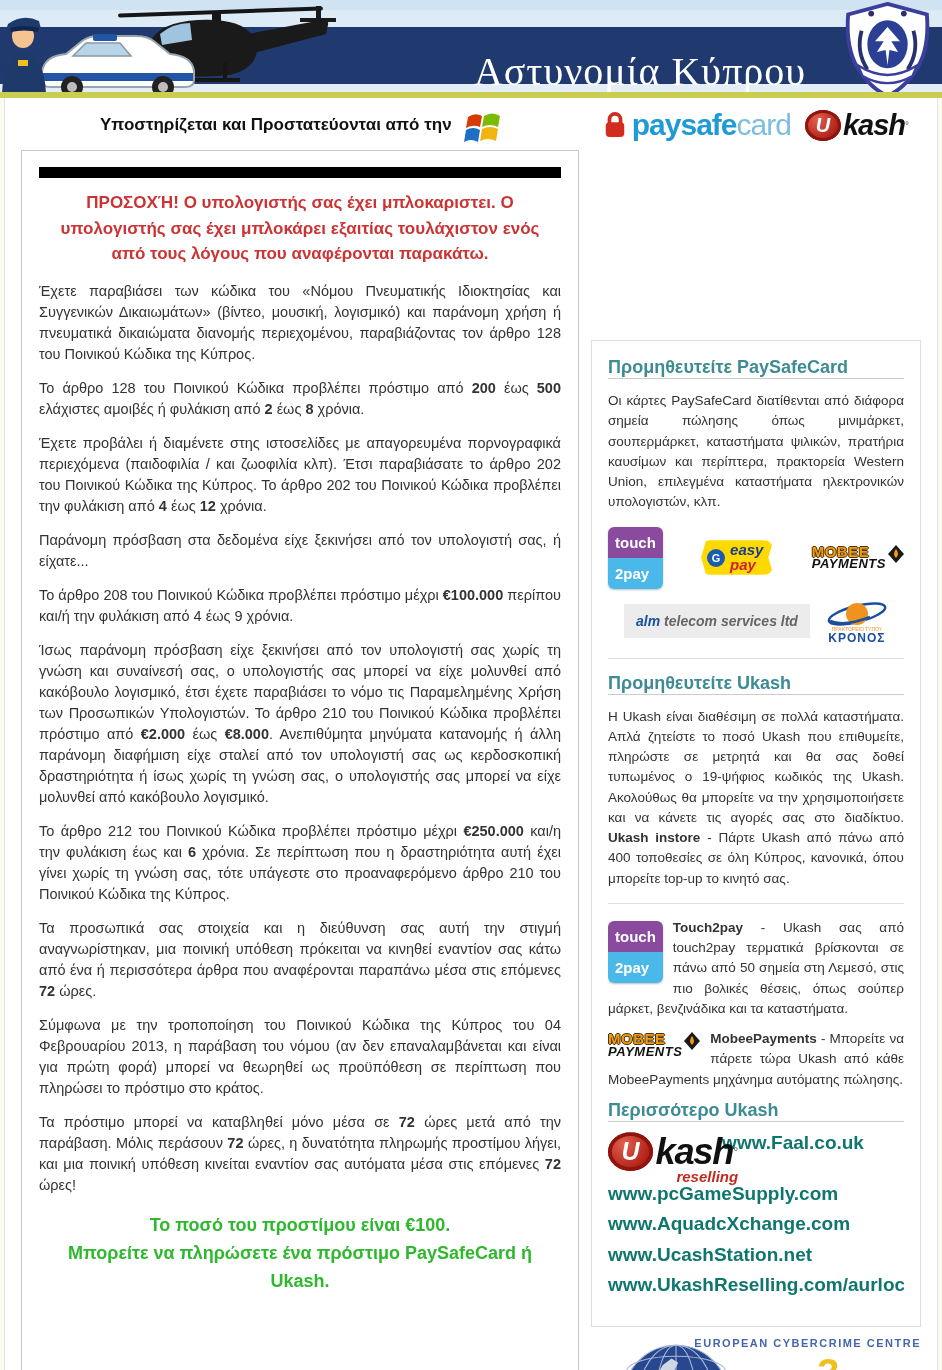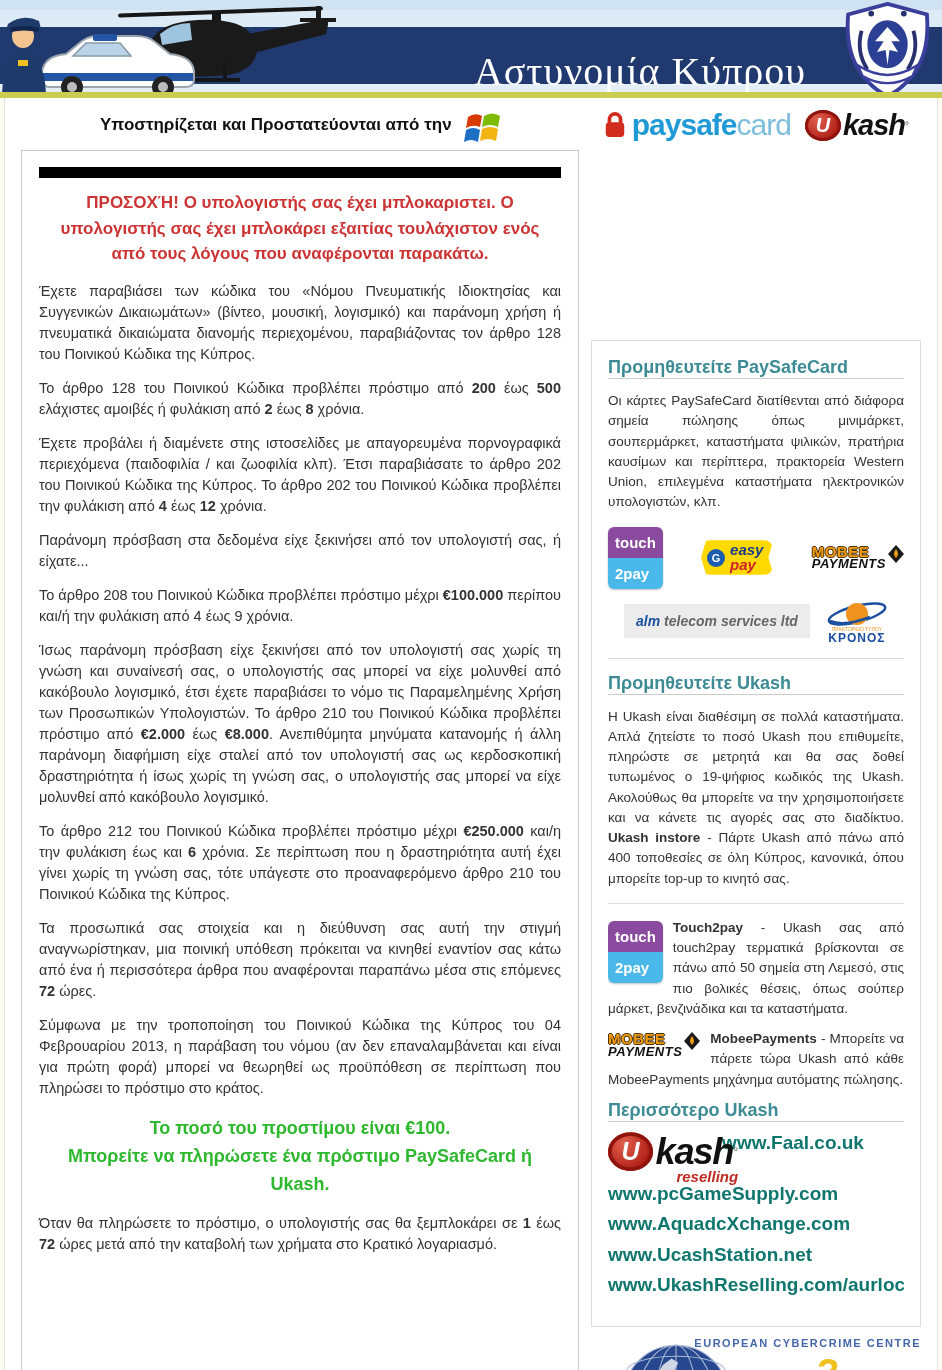--- a/index.html
+++ b/index.html
@@ -233,25 +233,25 @@
       <div class="alert-heading">ΠΡΟΣΟΧΉ! Ο υπολογιστής σας έχει μπλοκαριστει. Ο υπολογιστής σας έχει μπλοκάρει εξαιτίας τουλάχιστον ενός από τους λόγους που αναφέρονται παρακάτω.</div>
       <p>Έχετε παραβιάσει των κώδικα του «Νόμου Πνευματικής Ιδιοκτησίας και Συγγενικών Δικαιωμάτων» (βίντεο, μουσική, λογισμικό) και παράνομη χρήση ή πνευματικά δικαιώματα διανομής περιεχομένου, παραβιάζοντας τον άρθρο 128 του Ποινικού Κώδικα της Κύπρος.</p>
       <p>Το άρθρο 128 του Ποινικού Κώδικα προβλέπει πρόστιμο από <b>200</b> έως <b>500</b> ελάχιστες αμοιβές ή φυλάκιση από <b>2</b> έως <b>8</b> χρόνια.</p>
       <p>Έχετε προβάλει ή διαμένετε στης ιστοσελίδες με απαγορευμένα πορνογραφικά περιεχόμενα (παιδοφιλία / και ζωοφιλία κλπ). Έτσι παραβιάσατε το άρθρο 202 του Ποινικού Κώδικα της Κύπρος. Το άρθρο 202 του Ποινικού Κώδικα προβλέπει την φυλάκιση από <b>4</b> έως <b>12</b> χρόνια.</p>
       <p>Παράνομη πρόσβαση στα δεδομένα είχε ξεκινήσει από τον υπολογιστή σας, ή είχατε...</p>
       <p>Το άρθρο 208 του Ποινικού Κώδικα προβλέπει πρόστιμο μέχρι <b>€100.000</b> περίπου και/ή την φυλάκιση από 4 έως 9 χρόνια.</p>
       <p>Ίσως παράνομη πρόσβαση είχε ξεκινήσει από τον υπολογιστή σας χωρίς τη γνώση και συναίνεσή σας, ο υπολογιστής σας μπορεί να είχε μολυνθεί από κακόβουλο λογισμικό, έτσι έχετε παραβιάσει το νόμο τις Παραμελημένης Χρήση των Προσωπικών Υπολογιστών. Το άρθρο 210 του Ποινικού Κώδικα προβλέπει πρόστιμο από <b>€2.000</b> έως <b>€8.000</b>. Ανεπιθύμητα μηνύματα κατανομής ή άλλη παράνομη διαφήμιση είχε σταλεί από τον υπολογιστή σας ως κερδοσκοπική δραστηριότητα ή ίσως χωρίς τη γνώση σας, ο υπολογιστής σας μπορεί να είχε μολυνθεί από κακόβουλο λογισμικό.</p>
       <p>Το άρθρο 212 του Ποινικού Κώδικα προβλέπει πρόστιμο μέχρι <b>€250.000</b> και/η την φυλάκιση έως και <b>6</b> χρόνια. Σε περίπτωση που η δραστηριότητα αυτή έχει γίνει χωρίς τη γνώση σας, τότε υπάγεστε στο προαναφερόμενο άρθρο 210 του Ποινικού Κώδικα της Κύπρος.</p>
       <p>Τα προσωπικά σας στοιχεία και η διεύθυνση σας αυτή την στιγμή αναγνωρίστηκαν, μια ποινική υπόθεση πρόκειται να κινηθεί εναντίον σας κάτω από ένα ή περισσότερα άρθρα που αναφέρονται παραπάνω μέσα στις επόμενες <b>72</b> ώρες.</p>
       <p>Σύμφωνα με την τροποποίηση του Ποινικού Κώδικα της Κύπρος του 04 Φεβρουαρίου 2013, η παράβαση του νόμου (αν δεν επαναλαμβάνεται και είναι για πρώτη φορά) μπορεί να θεωρηθεί ως προϋπόθεση σε περίπτωση που πληρώσει το πρόστιμο στο κράτος.</p>
+      <p>Τα πρόστιμο μπορεί να καταβληθεί μόνο μέσα σε <b>72</b> ώρες μετά από την παράβαση. Μόλις περάσουν <b>72</b> ώρες, η δυνατότητα πληρωμής προστίμου λήγει, και μια ποινική υπόθεση κινείται εναντίον σας αυτόματα μέσα στις επόμενες <b>72</b> ώρες!</p>
       <div class="fine-block">
         <div class="fine-line">Το ποσό του προστίμου είναι €100.</div>
         <div class="fine-line">Μπορείτε να πληρώσετε ένα πρόστιμο PaySafeCard ή Ukash.</div>
       </div>
-      <p>Όταν θα πληρώσετε το πρόστιμο, ο υπολογιστής σας θα ξεμπλοκάρει σε <b>1</b> έως <b>72</b> ώρες μετά από την καταβολή των χρήματα στο Κρατικό λογαριασμό.</p>
 
     </div>
 
     <div class="sidebar">
       <div class="side-box">
 
         <h3 class="side-heading">Προμηθευτείτε PaySafeCard</h3>
         <p>Οι κάρτες PaySafeCard διατίθενται από διάφορα σημεία πώλησης όπως μινιμάρκετ, σουπερμάρκετ, καταστήματα ψιλικών, πρατήρια καυσίμων και περίπτερα, πρακτορεία Western Union, επιλεγμένα καταστήματα ηλεκτρονικών υπολογιστών, κλπ.</p>
 
         <div class="chips-row">

